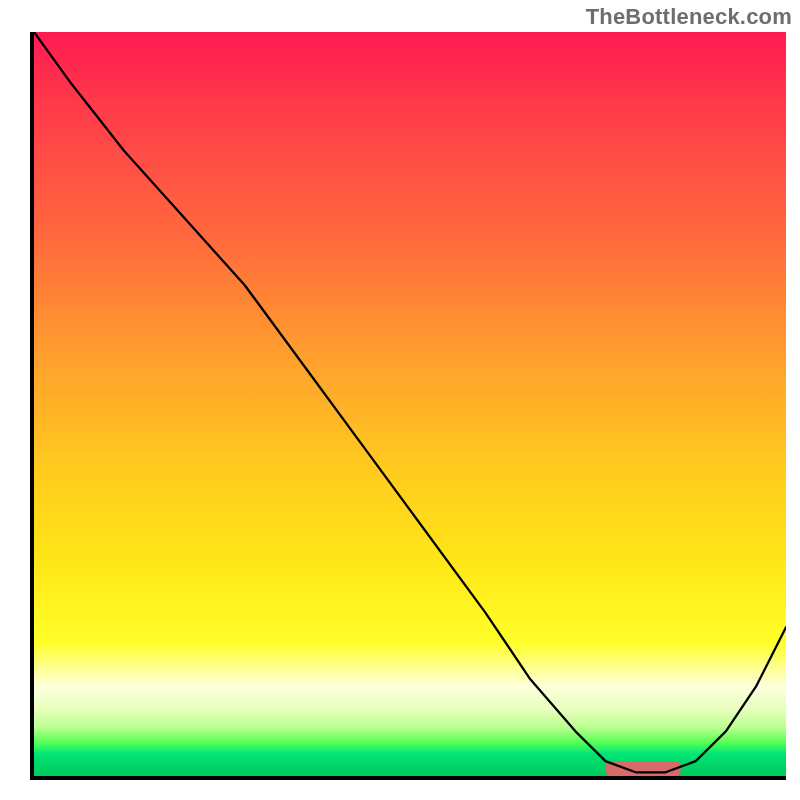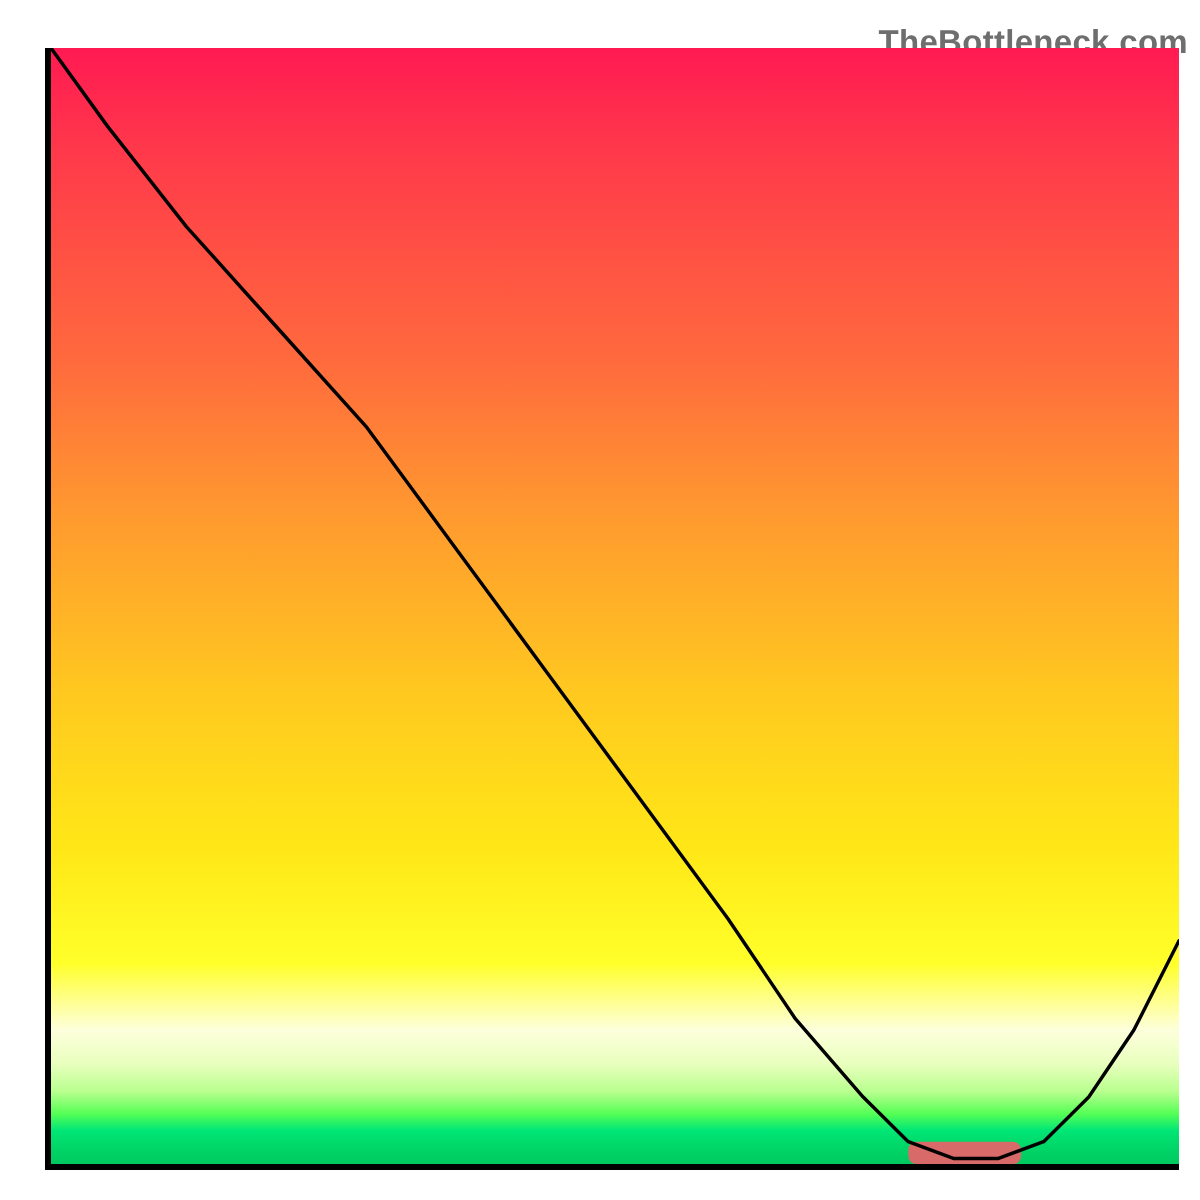--- a/index.html
+++ b/index.html
@@ -11,21 +11,21 @@
     font-family: Arial, Helvetica, sans-serif;
     overflow: hidden;
   }
   .wrapper {
     position: relative;
     width: 800px;
     height: 800px;
   }
   .attribution {
     position: absolute;
-    top: 15px;
+    top: 4px;
     right: 8px;
     font-size: 22px;
     font-weight: 600;
     color: #6e6e6e;
     letter-spacing: 0.2px;
   }
   .plot-area {
     position: absolute;
     
     left: 30px;

